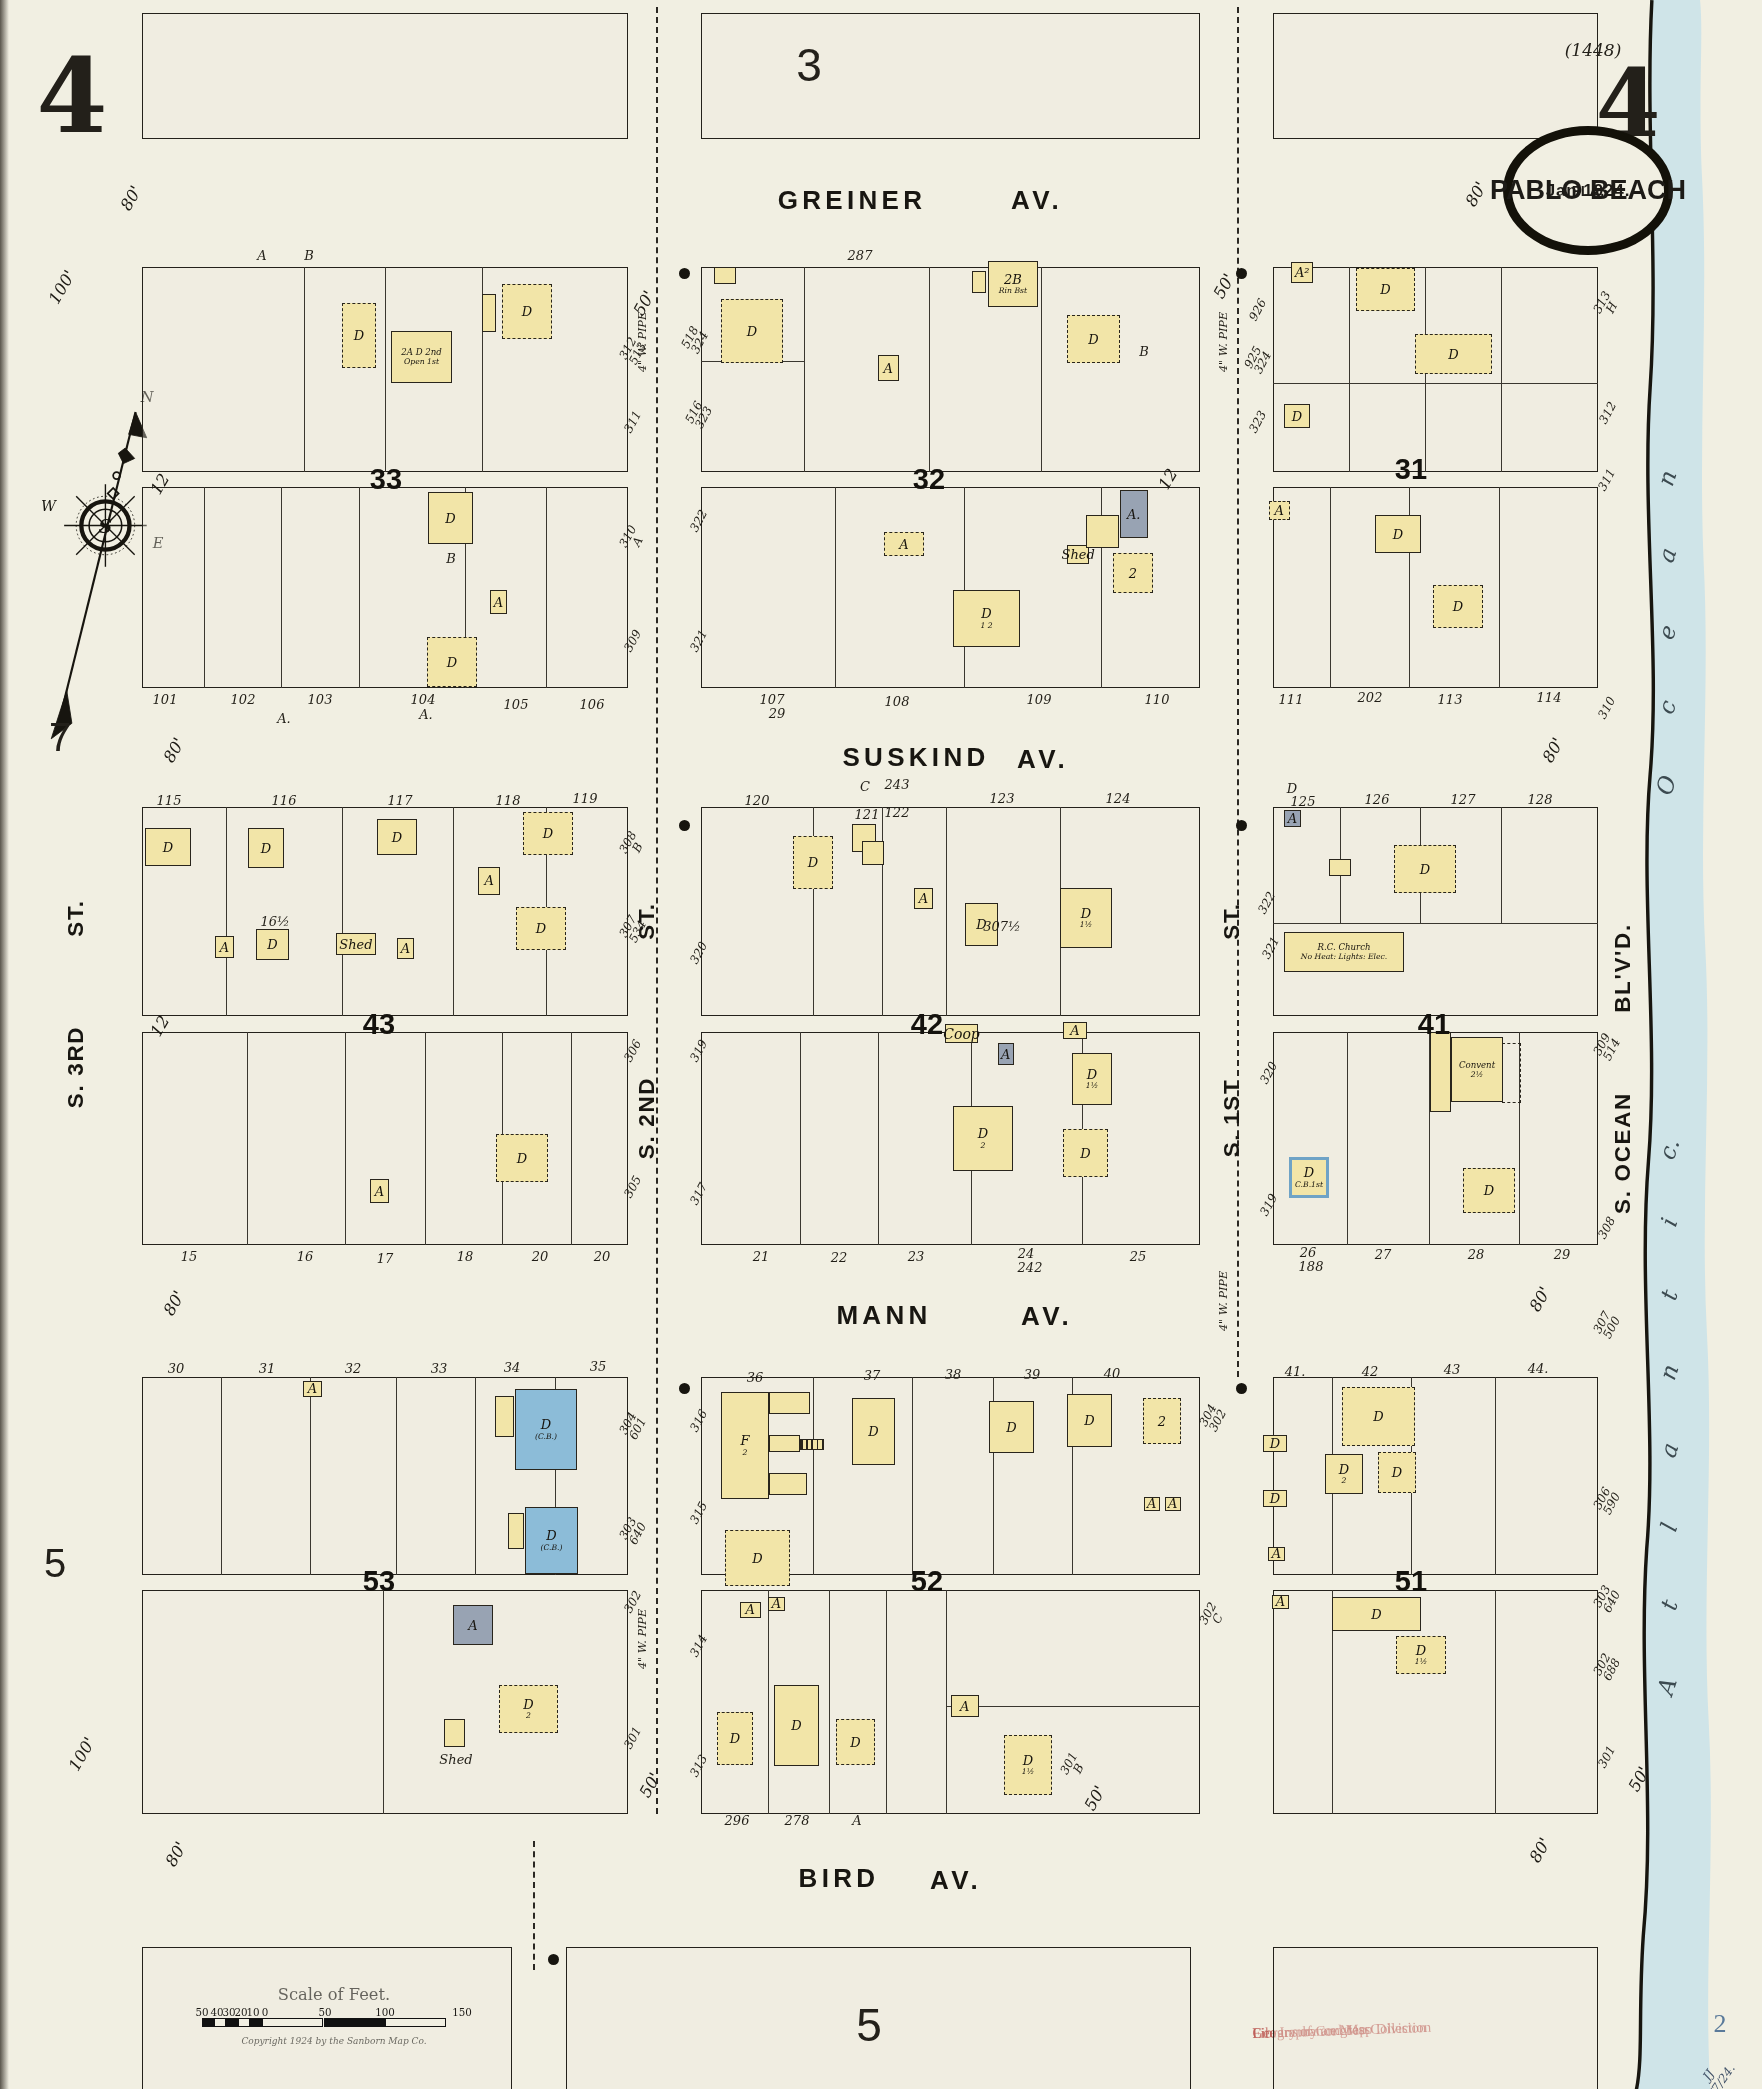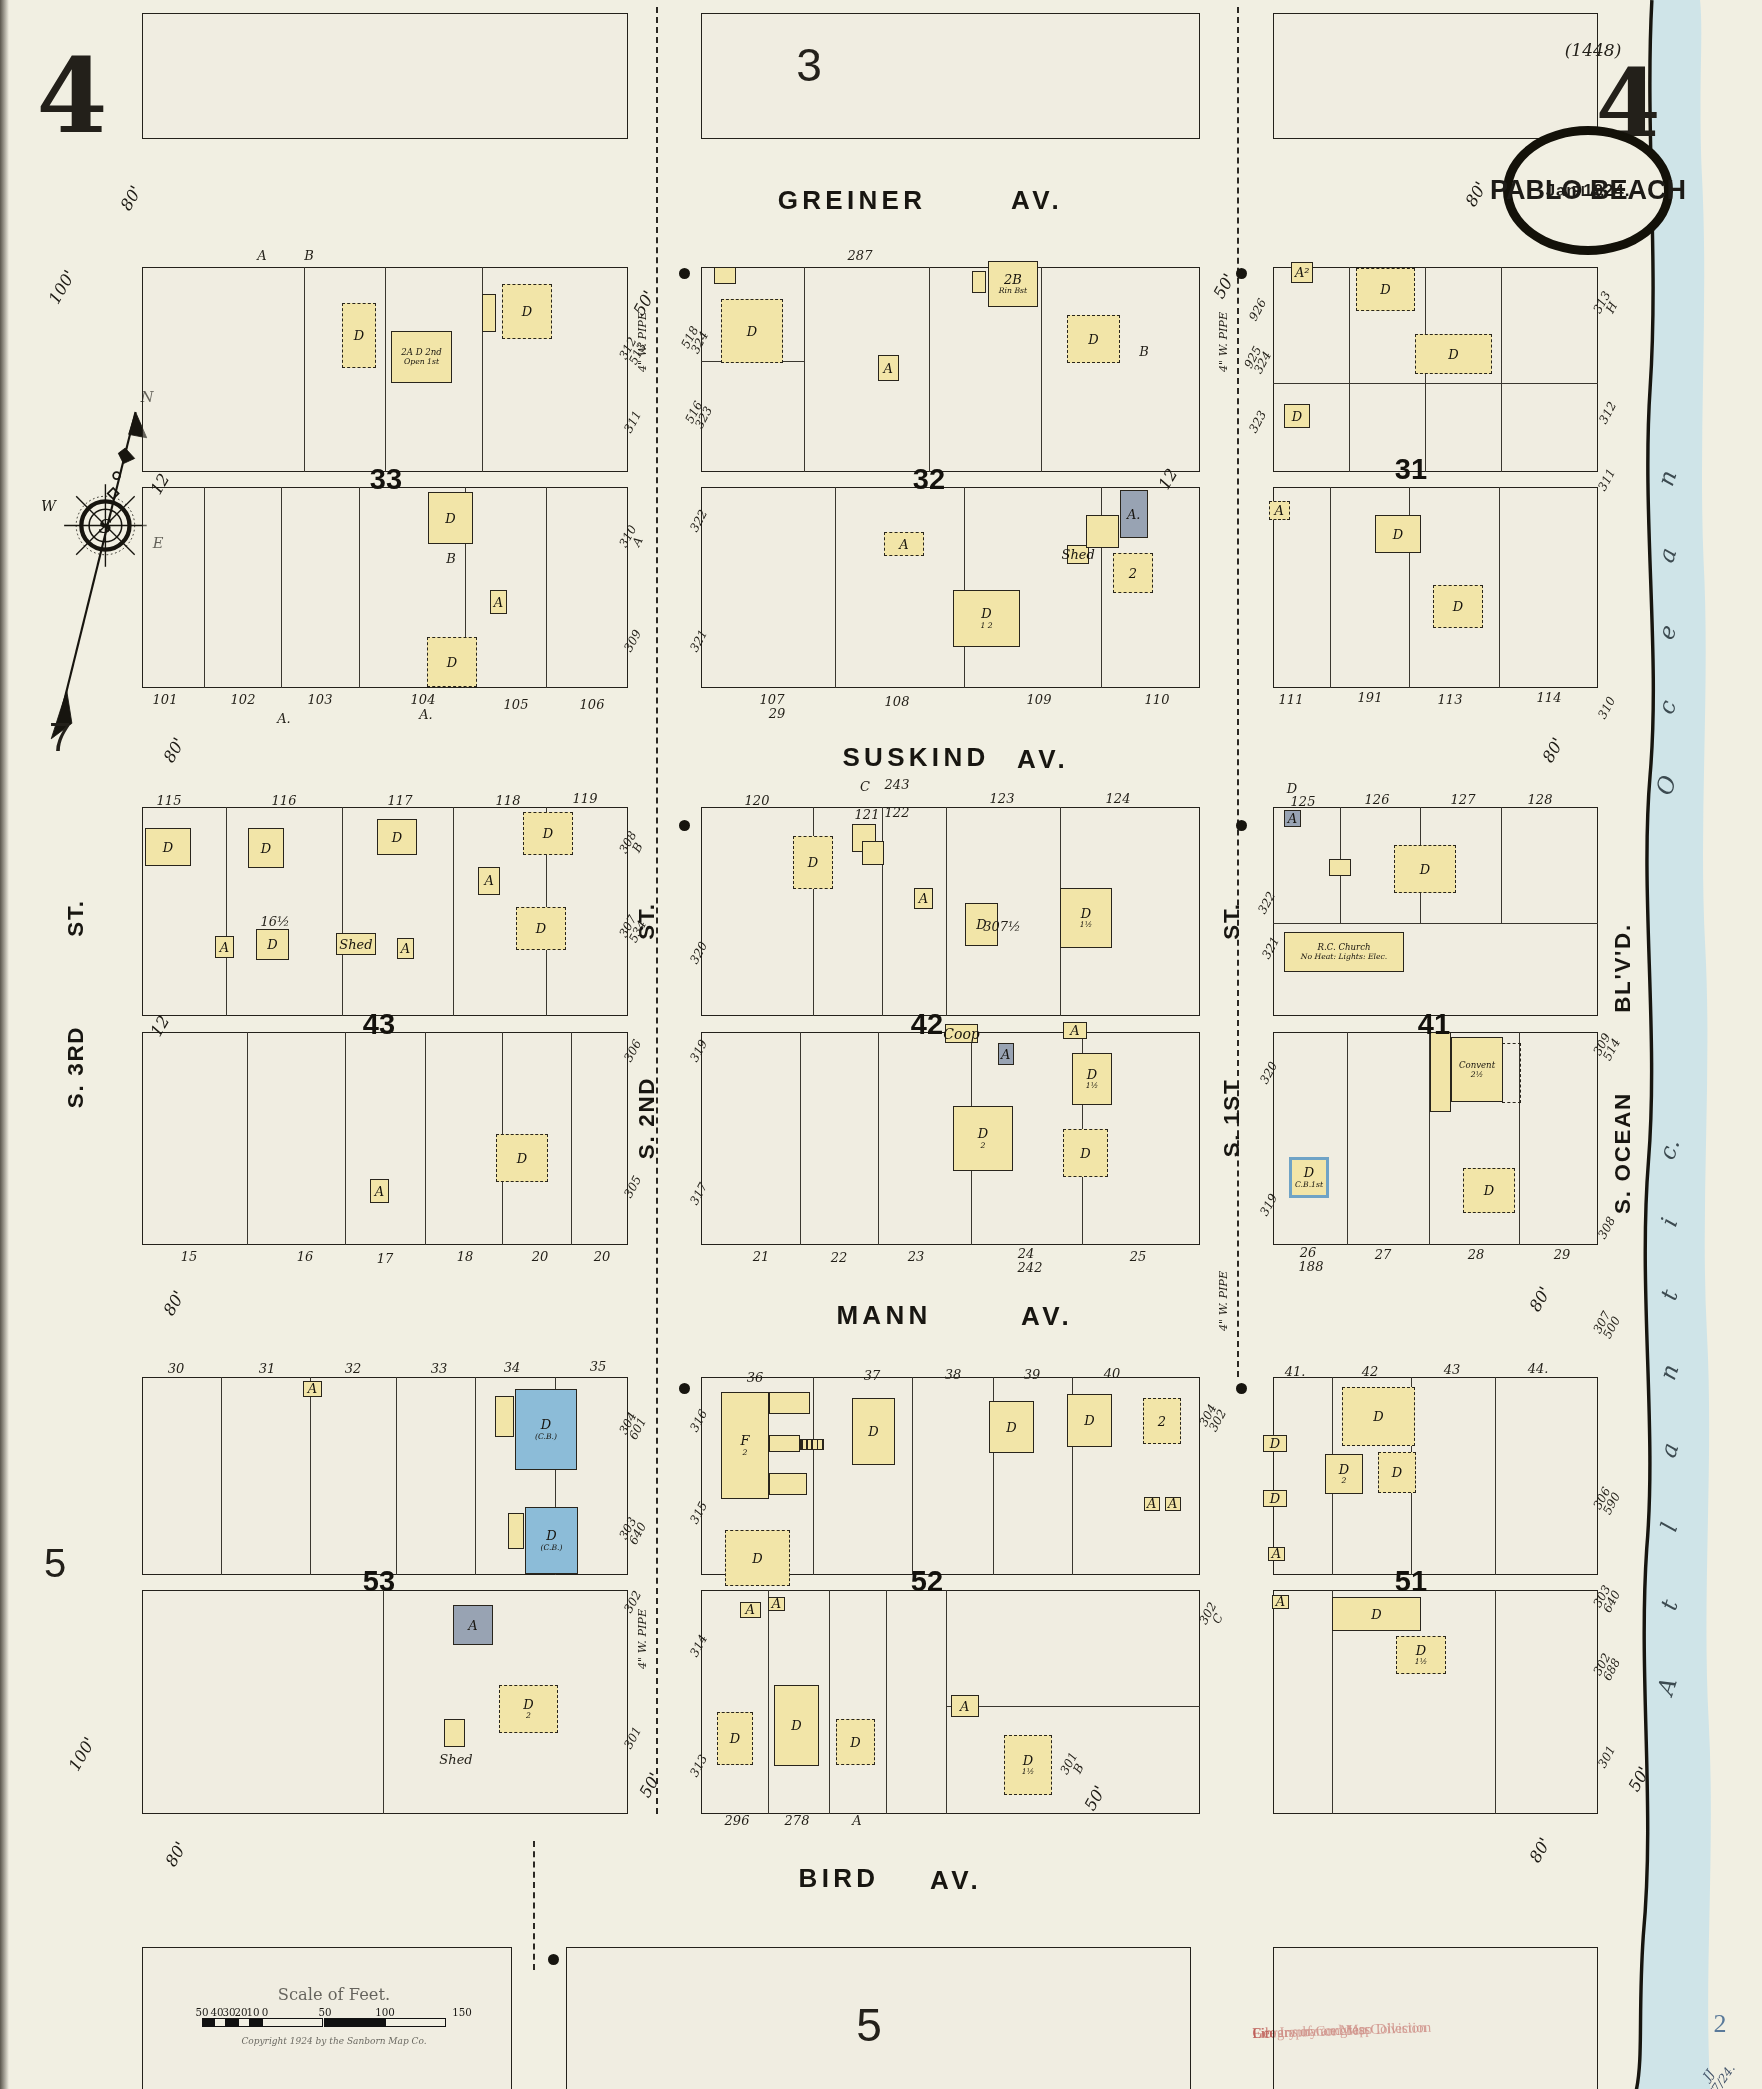--- a/index.html
+++ b/index.html
@@ -512,21 +512,21 @@
     <div class="lot txt" style="left: 423px; top: 699px;">104</div>
     <div class="lot txt" style="left: 426px; top: 714px;">A.</div>
     <div class="lot txt" style="left: 516px; top: 704px;">105</div>
     <div class="lot txt" style="left: 592px; top: 704px;">106</div>
     <div class="lot txt" style="left: 772px; top: 699px;">107</div>
     <div class="lot txt" style="left: 777px; top: 713px;">29</div>
     <div class="lot txt" style="left: 897px; top: 701px;">108</div>
     <div class="lot txt" style="left: 1039px; top: 699px;">109</div>
     <div class="lot txt" style="left: 1157px; top: 699px;">110</div>
     <div class="lot txt" style="left: 1291px; top: 699px;">111</div>
-    <div class="lot txt" style="left: 1370px; top: 697px;">191</div>
+    <div class="lot txt" style="left: 1370px; top: 697px;">202</div>
     <div class="lot txt" style="left: 1450px; top: 699px;">113</div>
     <div class="lot txt" style="left: 1549px; top: 697px;">114</div>
     <div class="lot txt" style="left: 169px; top: 800px;">115</div>
     <div class="lot txt" style="left: 284px; top: 800px; text-align: right;">116</div>
     <div class="lot txt" style="left: 400px; top: 800px;">117</div>
     <div class="lot txt" style="left: 508px; top: 800px;">118</div>
     <div class="lot txt" style="left: 585px; top: 798px;">119</div>
     <div class="lot txt" style="left: 757px; top: 800px;">120</div>
     <div class="lot txt" style="left: 865px; top: 786px;">C</div>
     <div class="lot txt" style="left: 897px; top: 784px;">243</div>

